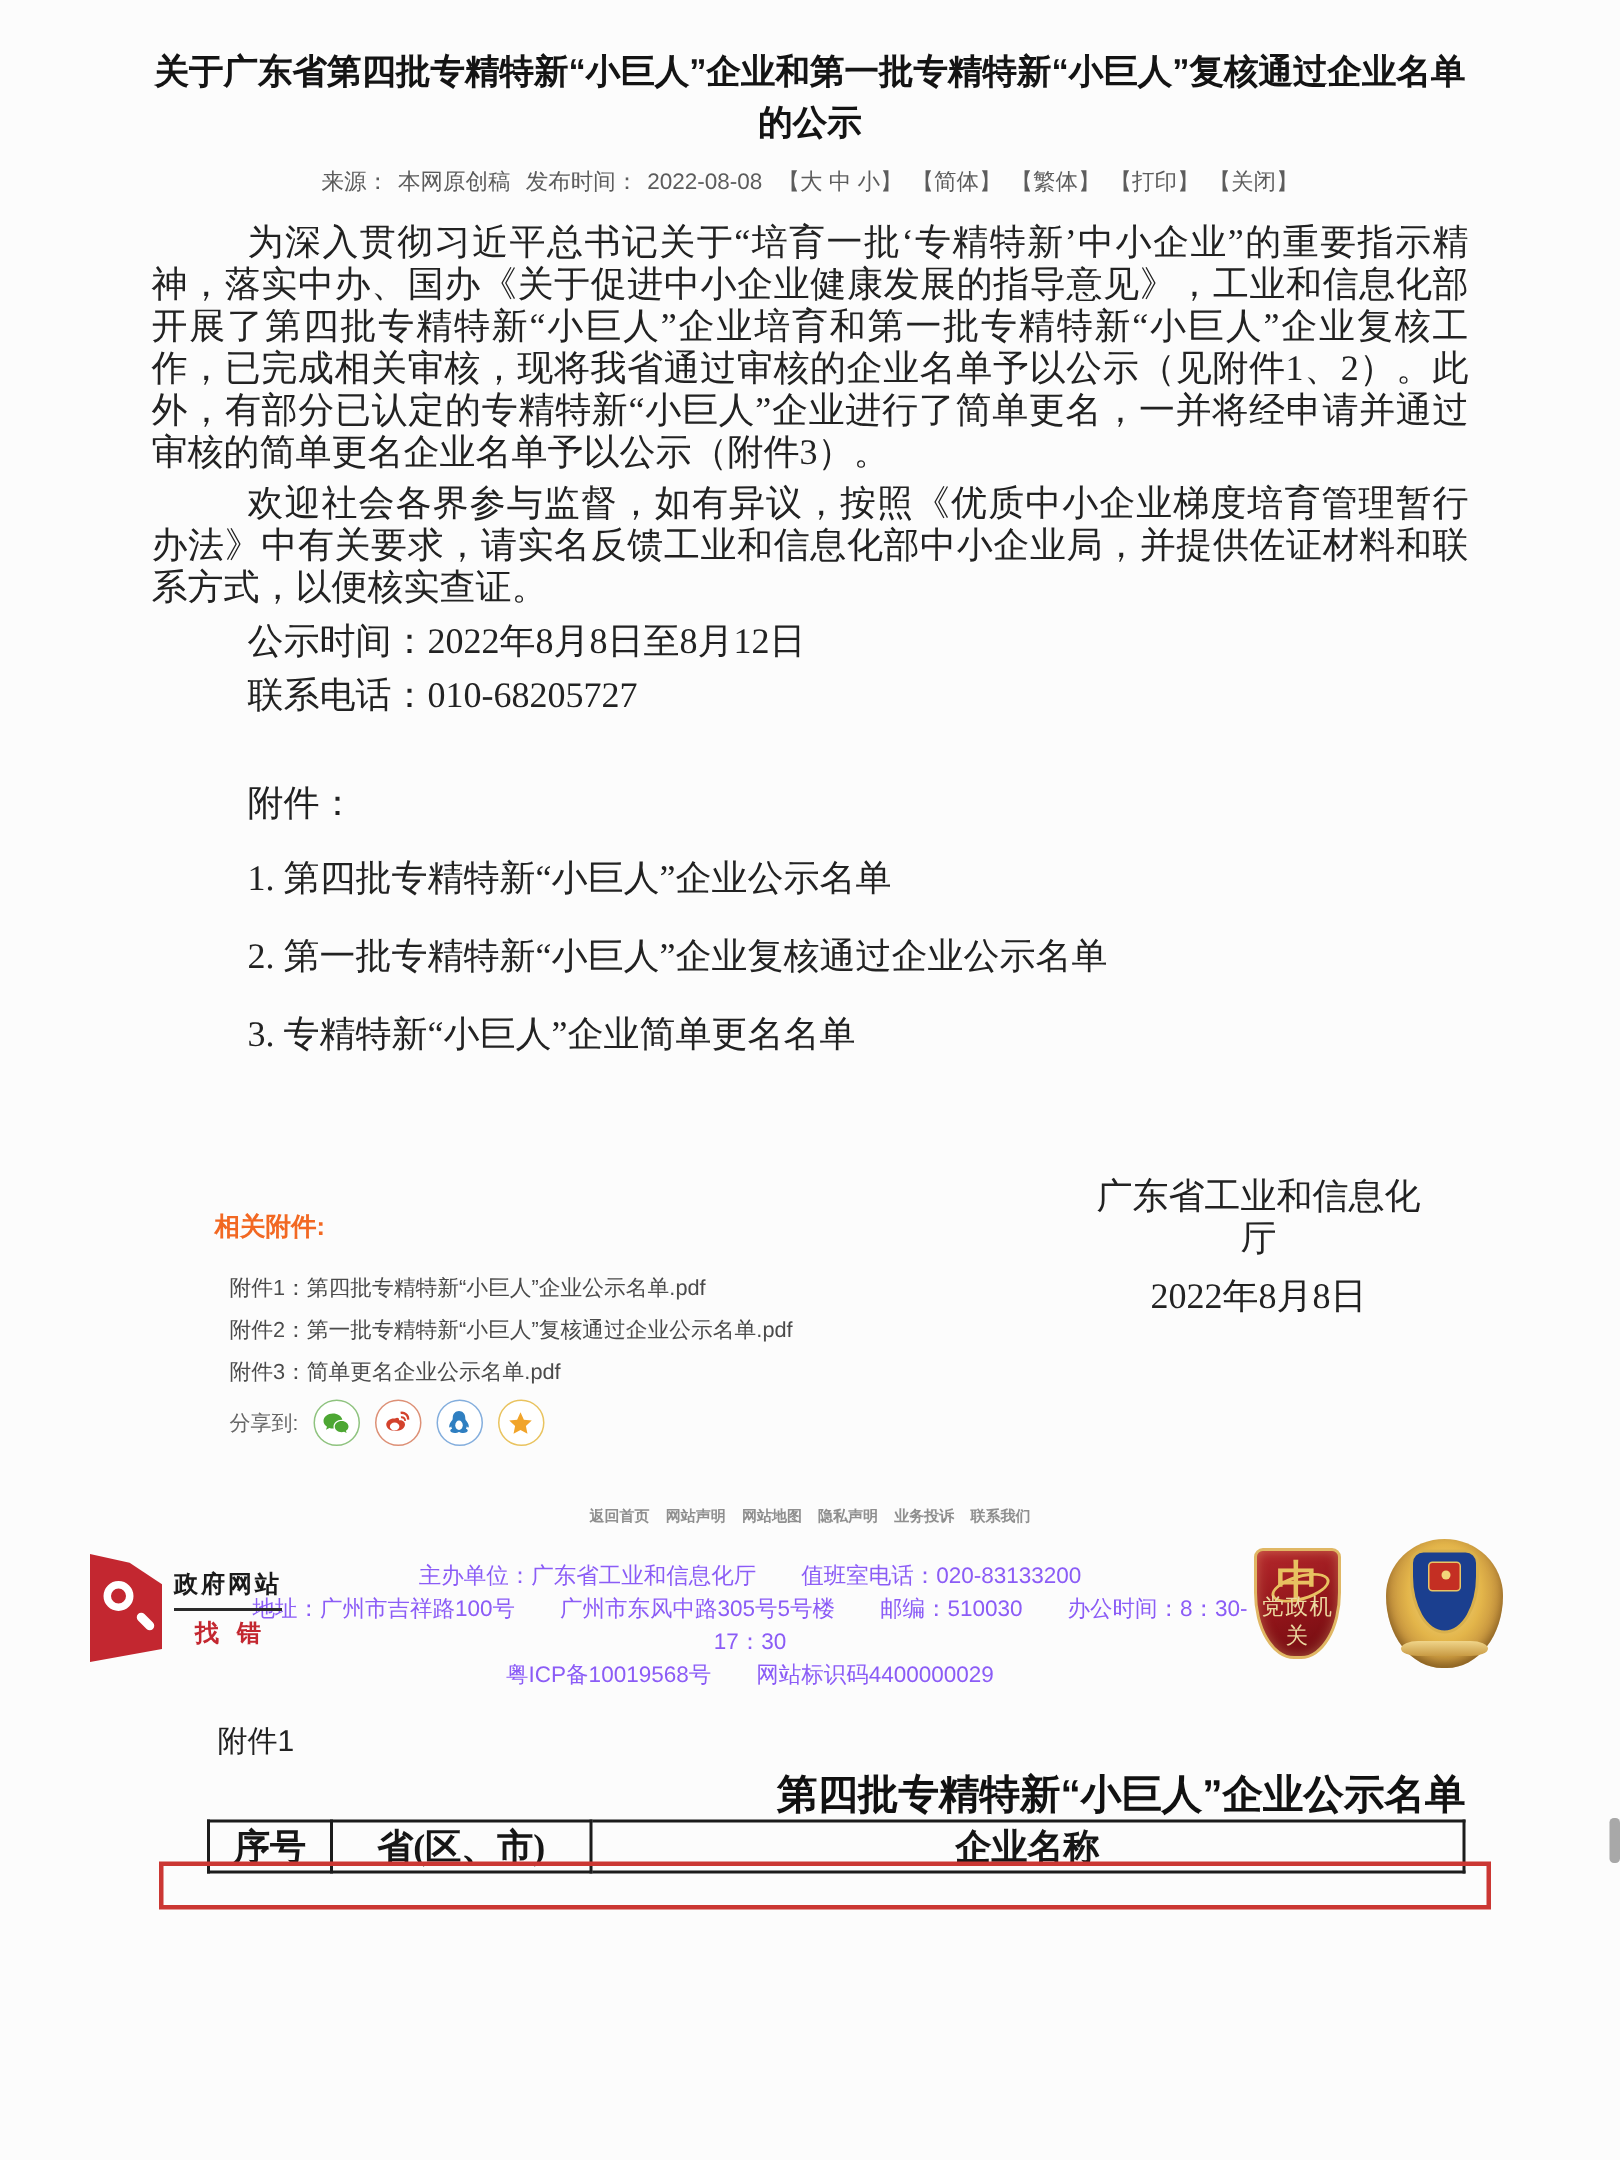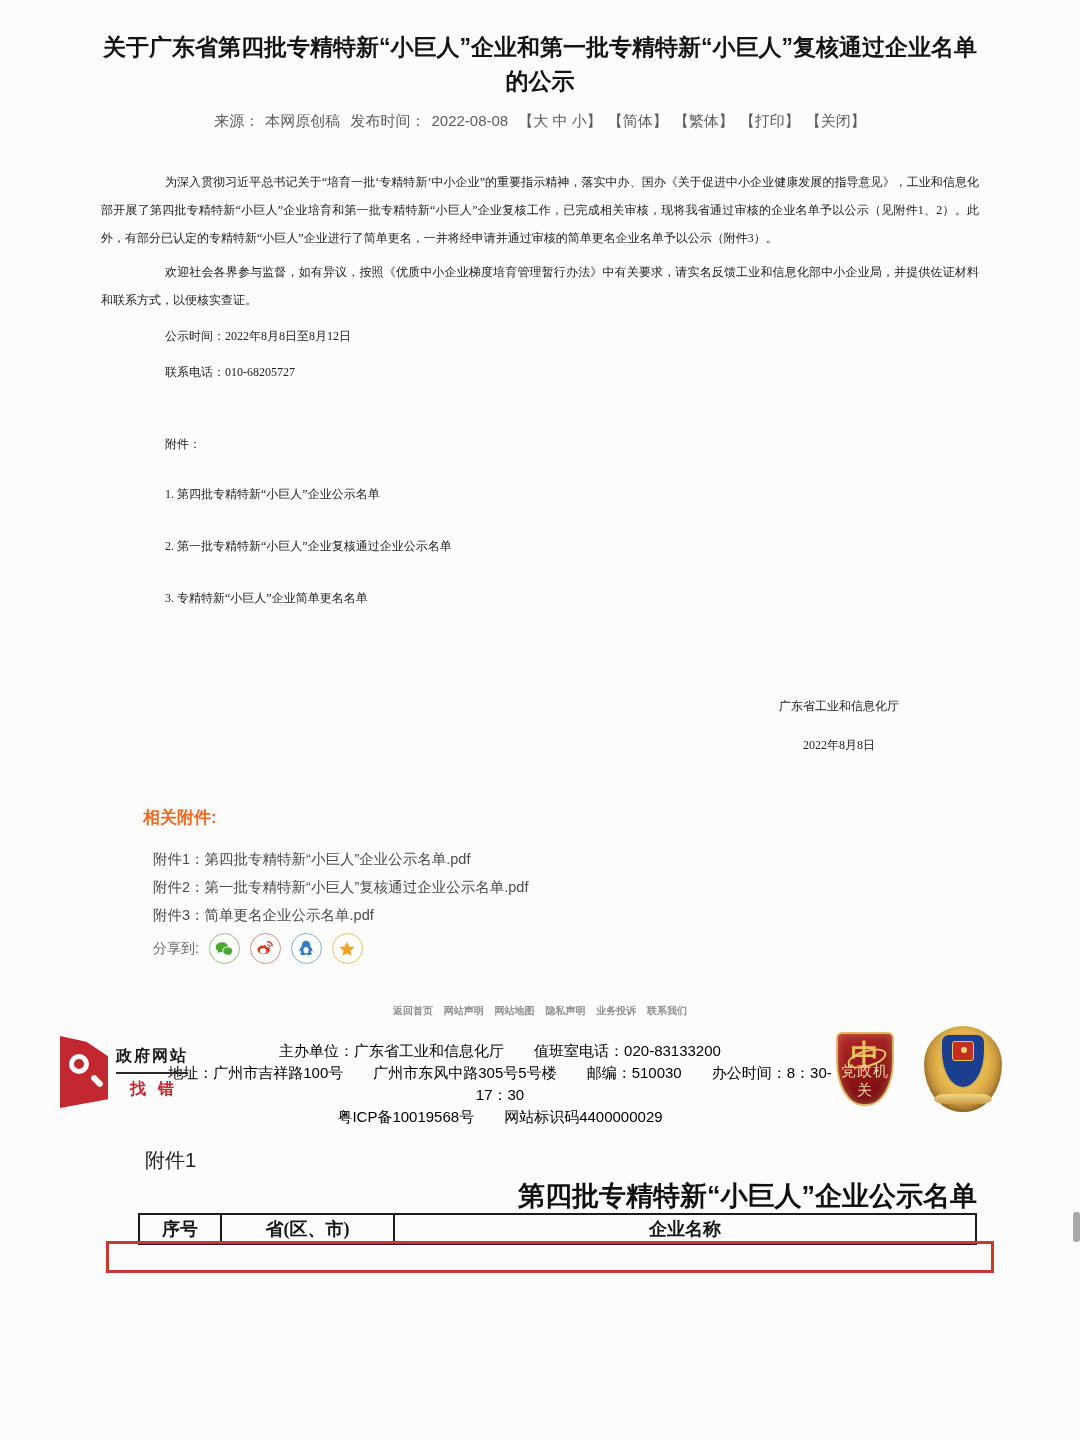--- a/index.html
+++ b/index.html
@@ -16,23 +16,23 @@
     color:#141414; font-family:"Liberation Sans","DejaVu Sans",sans-serif;
   }
   .meta {
     position:absolute; top:112px; left:0; width:100%;
     text-align:center; font-size:15px; color:#5c5c5c;
   }
   .meta span, .meta a { margin:0 3px; color:#5c5c5c; text-decoration:none; cursor:default; }
   .meta a.tool { cursor:pointer; }
   
   .article {
-    position:absolute; top:168px; left:101px; width:878px;
+    position:absolute; top:148px; left:101px; width:878px;
     font-family:"Liberation Serif","DejaVu Serif",serif;
-    font-size:12px; line-height:28px; color:#222; text-align:justify;
+    font-size:24px; line-height:28px; color:#222; text-align:justify;
   }
   .article p.indent { text-indent:64px; margin-bottom:6px; }
   .article p.line   { text-indent:64px; margin-top:8px; }
   .article p.attach-label { text-indent:64px; margin-top:44px; }
   .article p.attach-item  { text-indent:64px; margin-top:24px; }
   .article p.attach-item.first { margin-top:22px; }
   .sign-block { margin:80px 30px 0 auto; width:220px; text-align:center; }
   .sign-block .sign-date { margin-top:11px; }
   
   .related { position:absolute; top:806px; left:143px; width:700px; }
@@ -46,21 +46,21 @@
                   display:flex; align-items:center; justify-content:center; cursor:pointer; }
   .sc-wechat { border:1px solid #8fc37f; }
   .sc-weibo  { border:1px solid #dd9076; }
   .sc-qq     { border:1px solid #84aedd; }
   .sc-qzone  { border:1px solid #e9c35f; }
   
   .site-footer { position:absolute; top:1004px; left:0; width:1080px; height:130px; }
   .footer-nav { text-align:center; font-size:10px; color:#8f8f8f;font-weight:bold; }
   .footer-nav a { color:#8f8f8f; text-decoration:none; margin:0 4px; cursor:pointer; }
   .footer-info { margin:22px 0 0 160px; width:680px; text-align:center;
-                 font-size:15px; line-height:22px; color:#000000; }
+                 font-size:15px; line-height:22px; color:#8b5cf6; }
   
   .error-logo { position:absolute; left:60px; top:32px; display:flex; cursor:pointer; }
   .el-icon { position:relative; width:48px; height:72px; background:#c32730;
              clip-path:polygon(0 0,55% 8%,100% 28%,100% 88%,0 100%); }
   .el-glass { position:absolute; left:9px; top:18px; width:20px; height:20px;
               border:5px solid #fff; border-radius:50%; }
   .el-handle { position:absolute; left:30px; top:42px; width:14px; height:6px;
                background:#fff; transform:rotate(45deg); border-radius:3px; }
   .el-text { margin-left:8px; padding-top:10px; width:72px; }
   .el-t1 { font-size:16px; font-weight:bold; color:#1a1a1a; letter-spacing:2px;
@@ -98,21 +98,21 @@
   .attachment-preview { position:absolute; top:1145px; left:0; width:1080px; height:200px;
                         font-family:"Liberation Serif","DejaVu Serif",serif; }
   .att-label { position:absolute; top:2px; left:145px; font-size:20px; color:#222;
                font-family:"Liberation Sans","DejaVu Sans",sans-serif; }
   .att-title { position:absolute; top:33px; left:138px; width:839px; text-align:right;
                font-size:27px; font-weight:bold; color:#111;
                font-family:"Liberation Sans","DejaVu Sans",sans-serif; }
   .company-table { position:absolute; top:68px; left:138px; width:839px;
                    border-collapse:collapse; table-layout:fixed; }
   .company-table th, .company-table td { border:2px solid #1c1c1c; text-align:center; padding:0; }
-  .company-table th { font-size:18px; font-weight:bold; height:30px; color:#161616; }
+  .company-table th { font-size:24px; font-weight:bold; height:30px; color:#161616; }
   .company-table td { font-size:20px; height:27px; color:#2a2a2a; }
   .col-seq { width:82px; } .col-prov { width:173px; }
   .cell-company { text-align:left !important; padding-left:8px !important; }
   .highlight-box { position:absolute; top:96px; left:106px; width:888px; height:32px;
                    border:3px solid #cb3733; }
   .scrollbar-thumb { position:absolute; left:1073px; top:1212px; width:7px; height:30px;
                      background:#a8a8a8; border-radius:3px; cursor:pointer; }
 </style>
 </head>
 <body>

